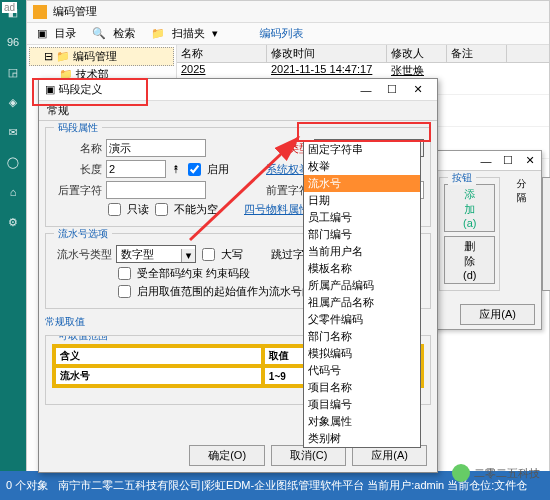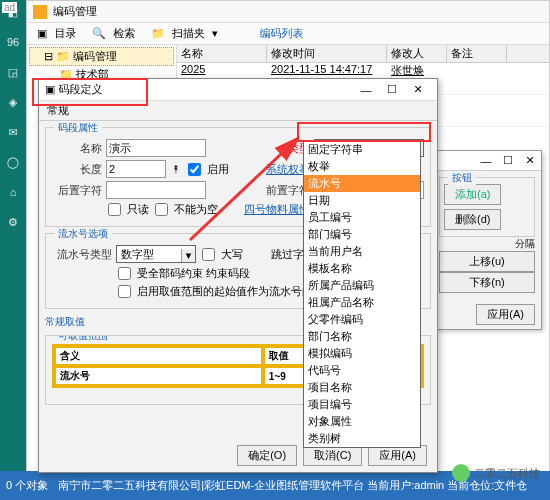--- a/index.html
+++ b/index.html
@@ -36,28 +36,28 @@
 .flabel { width: 50px; text-align: right; color: #333; }
 .flabel.req { color: #c00; }
 .finput { border: 1px solid #999; background: #fff; height: 18px; padding: 0 2px; }
 .fcheck { margin: 0 2px; }
 .dropdown { border: 1px solid #666; background: #fff; height: 18px; display: flex; align-items: flex-end; position: relative; }
 .dropdown .dv { flex: 1; padding: 0 4px; }
 .dropdown .da { width: 14px; text-align: center; border-left: 1px solid #999; background: #eee; }
 .combo-list { position: absolute; top: 140px; left: 303px; width: 118px; background: #fff; border: 1px solid #666; z-index: 40; max-height: 310px; overflow-y: auto; }
 .combo-list div { padding: 1px 4px; font-size: 11px; }
 .combo-list div.sel { background: #ff8c2e; color: #fff; }
-.btn { border: 1px solid #999; background: #eee; padding: 2px 10px; cursor: pointer; }
+.btn { border: 1px solid #999; background: #eee; padding: 2px 18px; cursor: pointer; }
 .dialog-footer { position: absolute; bottom: 6px; right: 10px; display: flex; gap: 6px; }
 .arrow { position: absolute; z-index: 45; pointer-events: none; }
 
 .side-dialog { position: absolute; top: 150px; right: 8px; width: 110px; height: 180px; background: #f2f2f2; border: 1px solid #999; z-index: 15; box-shadow: 2px 2px 4px rgba(0,0,0,0.2); }
 .side-dialog .hdr { height: 20px; background: #fff; display: flex; justify-content: flex-end; align-items: center; border-bottom: 1px solid #ccc; }
 .side-dialog .hdr span { width: 22px; text-align: center; cursor: pointer; }
-.side-dialog .btns { padding: 6px; display: flex; flex-direction: column; gap: 0; }
+.side-dialog .btns { padding: 6px; display: flex; flex-direction: row; gap: 16px; }
 .side-dialog .btns .btn { text-align: center; }
 .side-dialog .add { color: #1a7; }
 
 .statusbar { position: absolute; bottom: 0; left: 0; right: 0; height: 29px; background: #2b70ba; color: #fff; font-size: 10px; display: flex; align-items: center; padding: 0 6px; gap: 10px; }
 .wm { position: absolute; bottom: 18px; right: 10px; z-index: 60; display: flex; align-items: center; gap: 4px; font-size: 11px; color: #555; }
 .wm .c { width: 18px; height: 18px; border-radius: 50%; background: #6c6; }
 table.vals { width: 100%; border-collapse: collapse; background:#fff; }
 table.vals th, table.vals td { border: 4px solid #eab308; padding: 1px 4px; text-align: left; font-weight: bold; font-size: 10px; }
 </style>
 </head>

